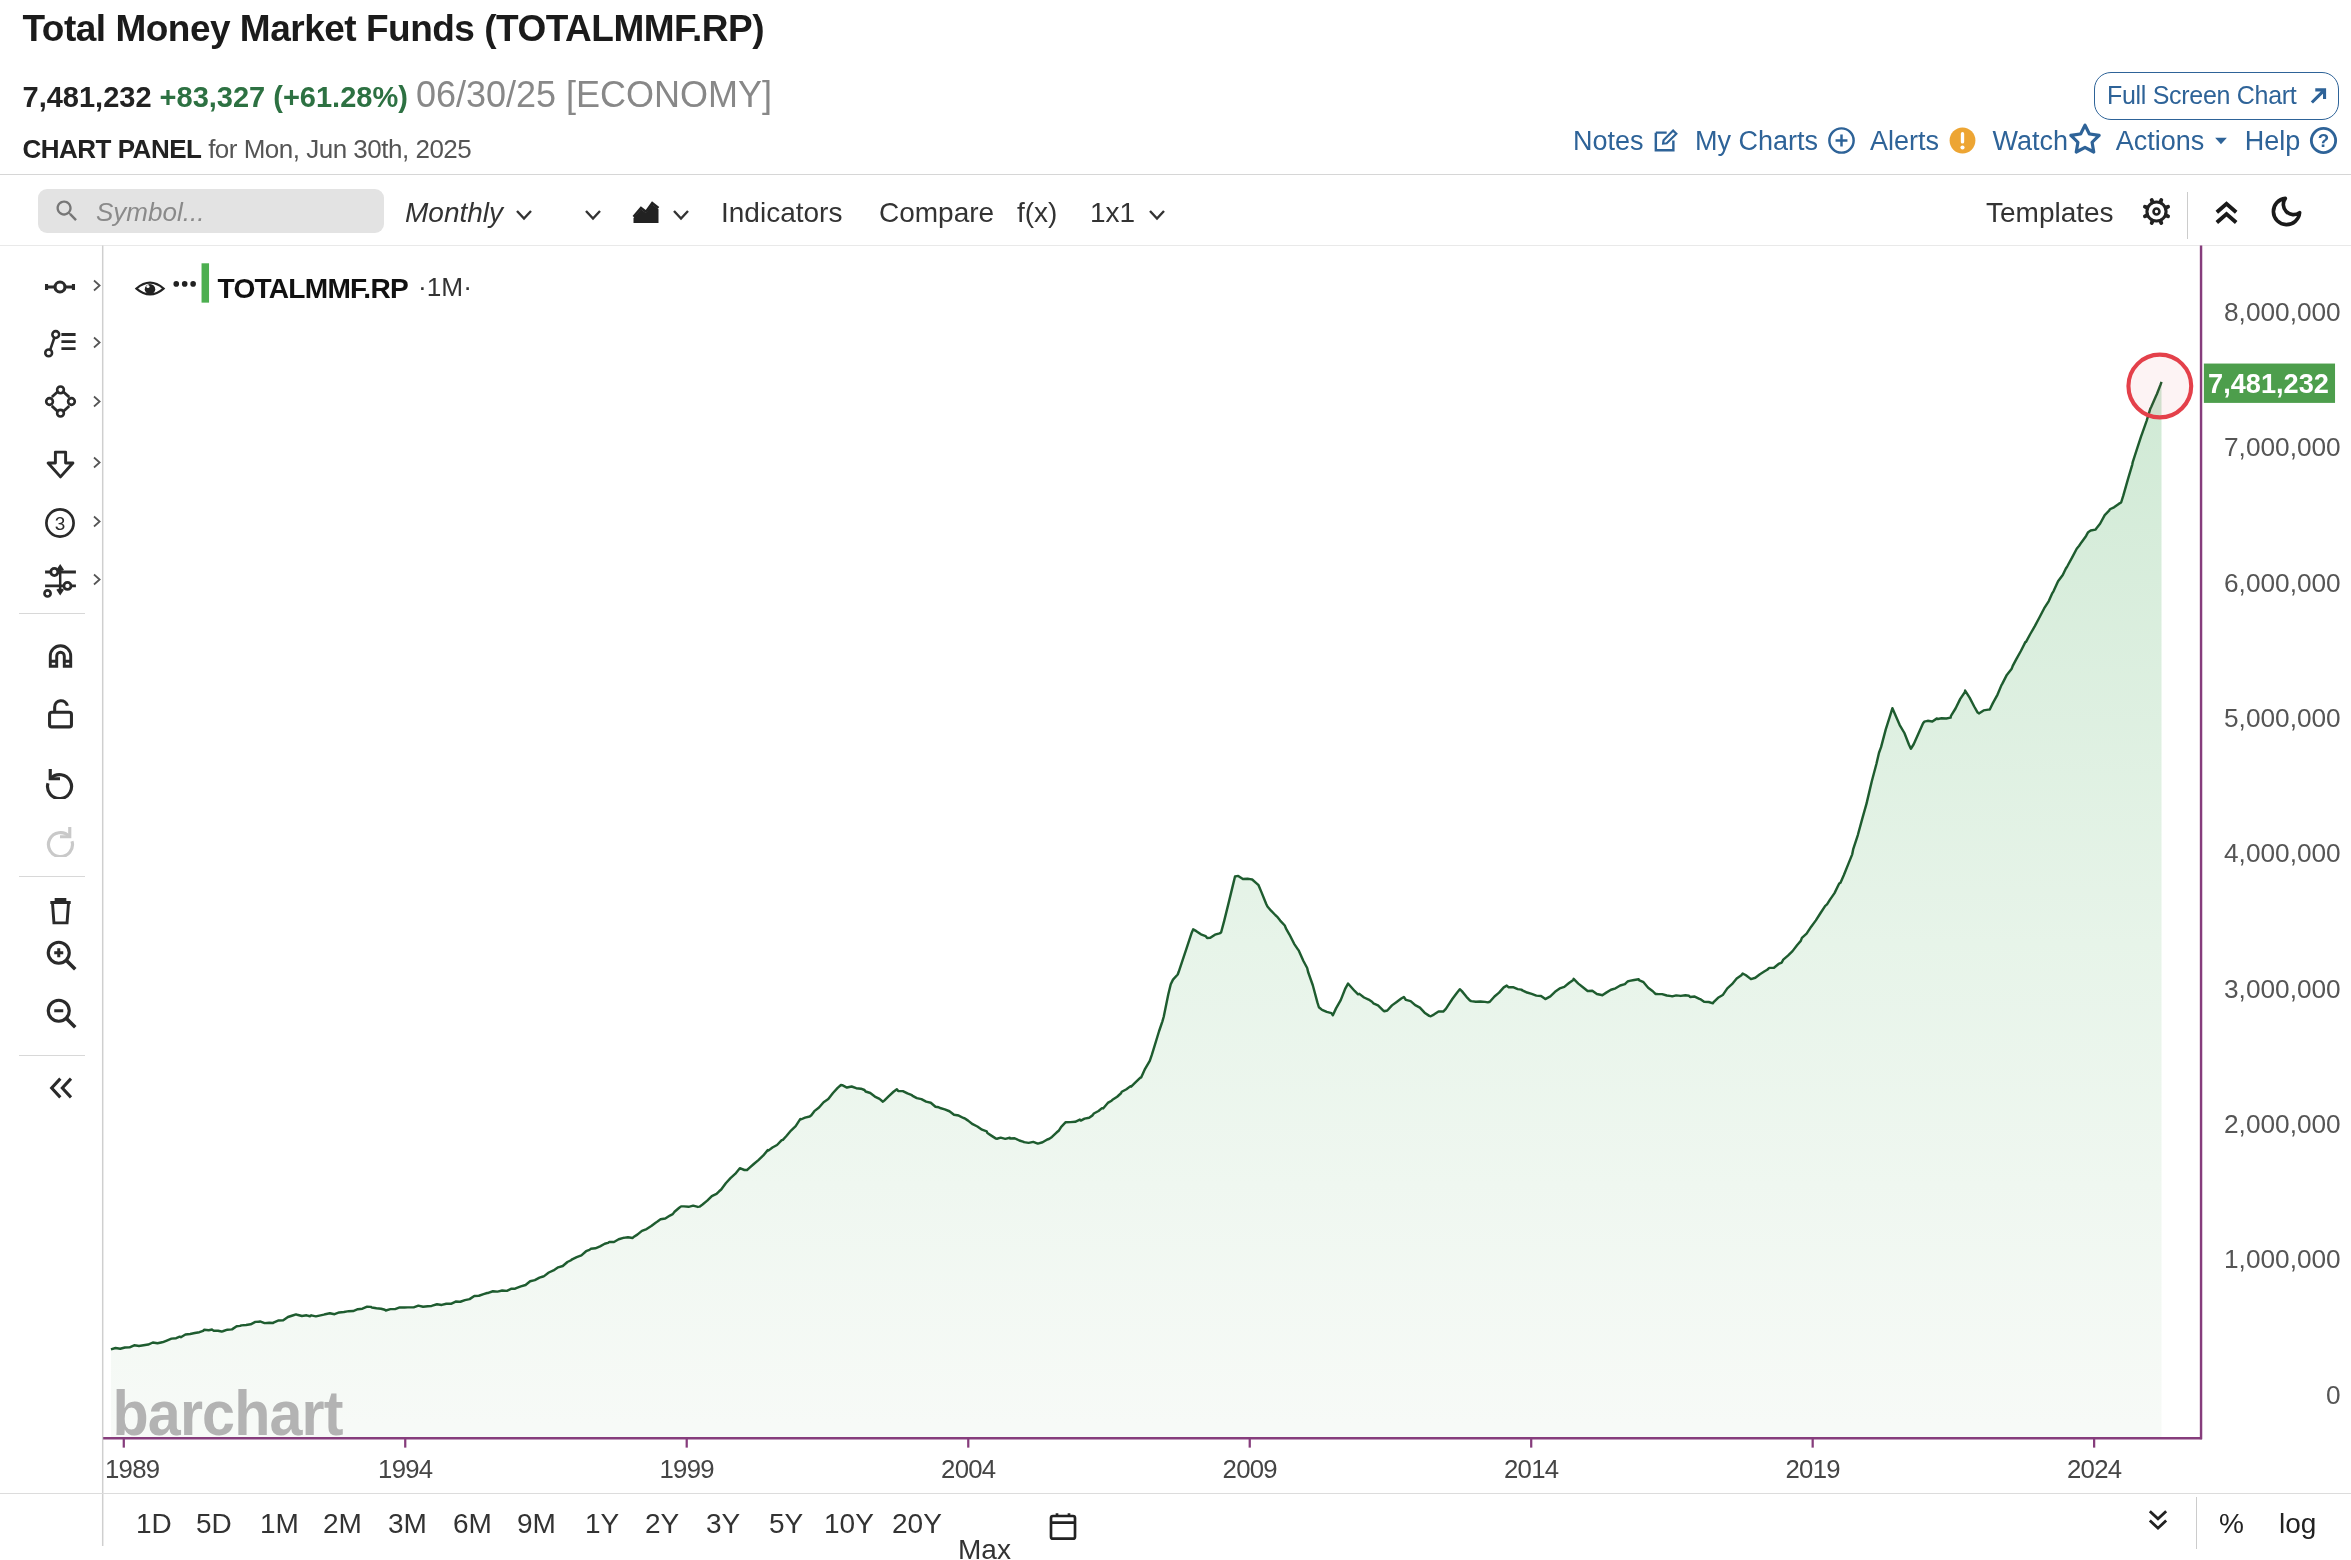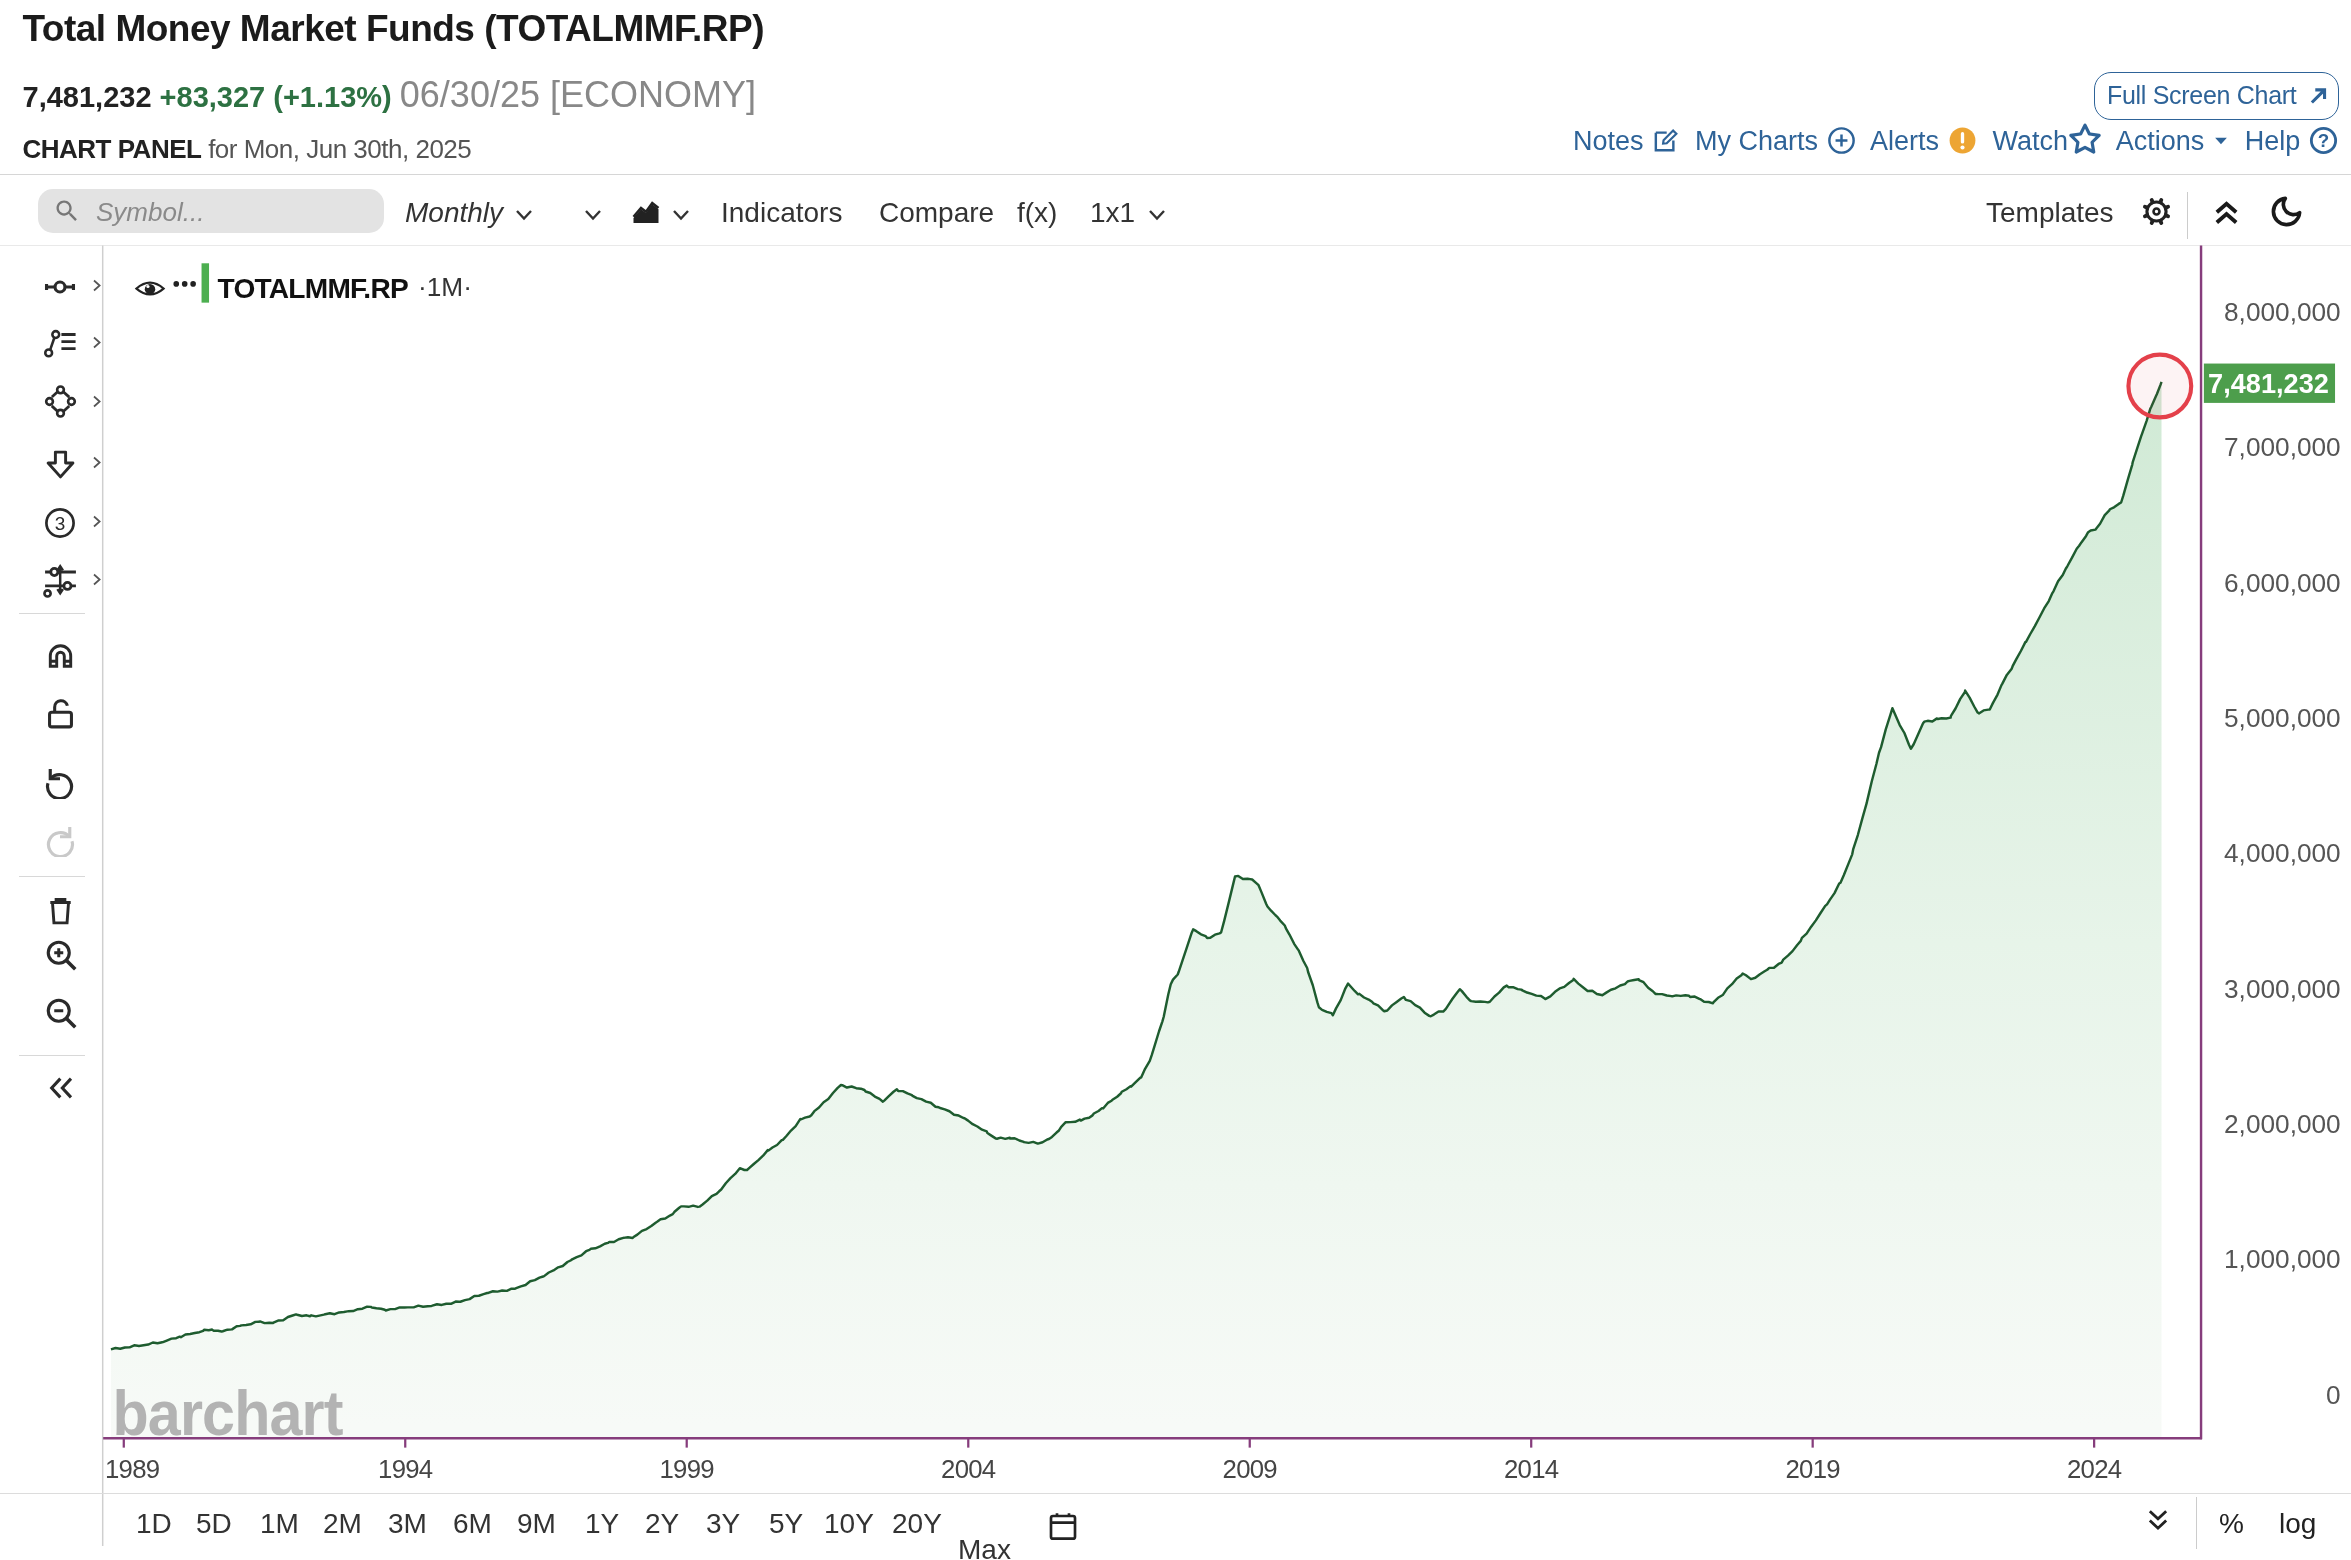--- a/index.html
+++ b/index.html
@@ -6,21 +6,21 @@
   .abs { position:absolute; }
   #page { position:relative; width:2352px; height:1561px; }
 </style></head>
 <body>
 <div id="page">
 
   <div class="abs" style="left:22.5px; top:7.5px; font-size:37px; font-weight:bold; color:#1b1b1b; letter-spacing:-0.5px;">Total Money Market Funds (TOTALMMF.RP)</div>
 
   <div class="abs" style="left:22.5px; top:74px; font-size:29px; color:#333;">
     <span style="font-weight:bold; color:#222;">7,481,232</span>
-    <span style="font-weight:bold; color:#2d7142;"> +83,327 (+1.13%)</span>
+    <span style="font-weight:bold; color:#2d7142;"> +83,327 (+61.28%)</span>
     <span style="color:#888; font-size:36px;"> 06/30/25 [ECONOMY]</span>
   </div>
 
   <div class="abs" style="left:22.5px; top:134px; font-size:26px; letter-spacing:-0.5px; color:#555;"><span style="font-weight:bold; color:#222;">CHART PANEL</span> for Mon, Jun 30th, 2025</div>
 
   <div class="abs" style="left:2094px; top:72px; width:245px; height:48px; border:1.9px solid #2e6398; border-radius:17px; color:#2e6398; font-size:25px; line-height:44px; white-space:nowrap;">
     <span style="position:absolute; left:12px; letter-spacing:-0.3px;">Full Screen Chart</span>
     <svg width="23.4" height="23.4" viewBox="0 0 24 24" style="position:absolute; right:7.5px; top:11.2px;">
         <path d="M5 19 16.5 7.5 M8.5 6 H18 V15.5" stroke="#2e6398" stroke-width="3.2" fill="none"></path>
       </svg>
@@ -48,21 +48,21 @@
         <path d="M3.5 6.5 L10 13.5 L16.5 6.5 Z" fill="#2e6398"></path>
       </svg>&nbsp;
     Help <svg width="31" height="31" viewBox="0 0 24 24" style="vertical-align:-6.6px;font-size:29px">
         <circle cx="12" cy="12" r="9.4" stroke="#2e6398" stroke-width="2.2" fill="none"></circle>
         <text x="12" y="17" font-size="14.5" font-weight="bold" fill="#2e6398" text-anchor="middle" font-family="Liberation Sans">?</text>
       </svg>
   </div>
 
   <div class="abs" style="left:0; top:174px; width:2352px; height:0.9px; background:#d6d6d6;"></div>
 
-  <div class="abs" style="left:38px; top:189px; width:346px; height:44px; background:#e3e3e3; border-radius:15px;">
+  <div class="abs" style="left:38px; top:189px; width:346px; height:44px; background:#e3e3e3; border-radius:9px;">
     <svg width="28" height="28" viewBox="0 0 24 24" style="position:absolute; left:15px; top:8.4px;">
         <path d="M15.5 14h-.79l-.28-.27C15.41 12.59 16 11.11 16 9.5 16 5.91 13.09 3 9.5 3S3 5.91 3 9.5 5.91 16 9.5 16c1.61 0 3.09-.59 4.23-1.57l.27.28v.79l5 4.99L20.49 19l-4.99-5zm-6 0C7.01 14 5 11.99 5 9.5S7.01 5 9.5 5 14 7.01 14 9.5 11.99 14 9.5 14z" fill="#777"></path>
       </svg>
     <span style="position:absolute; left:58px; top:7.5px; font-size:26px; font-style:italic; color:#8a8a8a;">Symbol...</span>
   </div>
   <div class="abs" style="left:405px; top:197px; font-size:28px; color:#333;font-style:italic;">Monthly</div>
   <svg class="abs" style="left:512px; top:202px;" width="24" height="24" viewBox="0 0 24 24">
       <path d="M5 9 12 16.5 19 9" stroke="#333" stroke-width="2.4" fill="none"></path>
     </svg>
   <svg class="abs" style="left:581px; top:202px;" width="24" height="24" viewBox="0 0 24 24">

